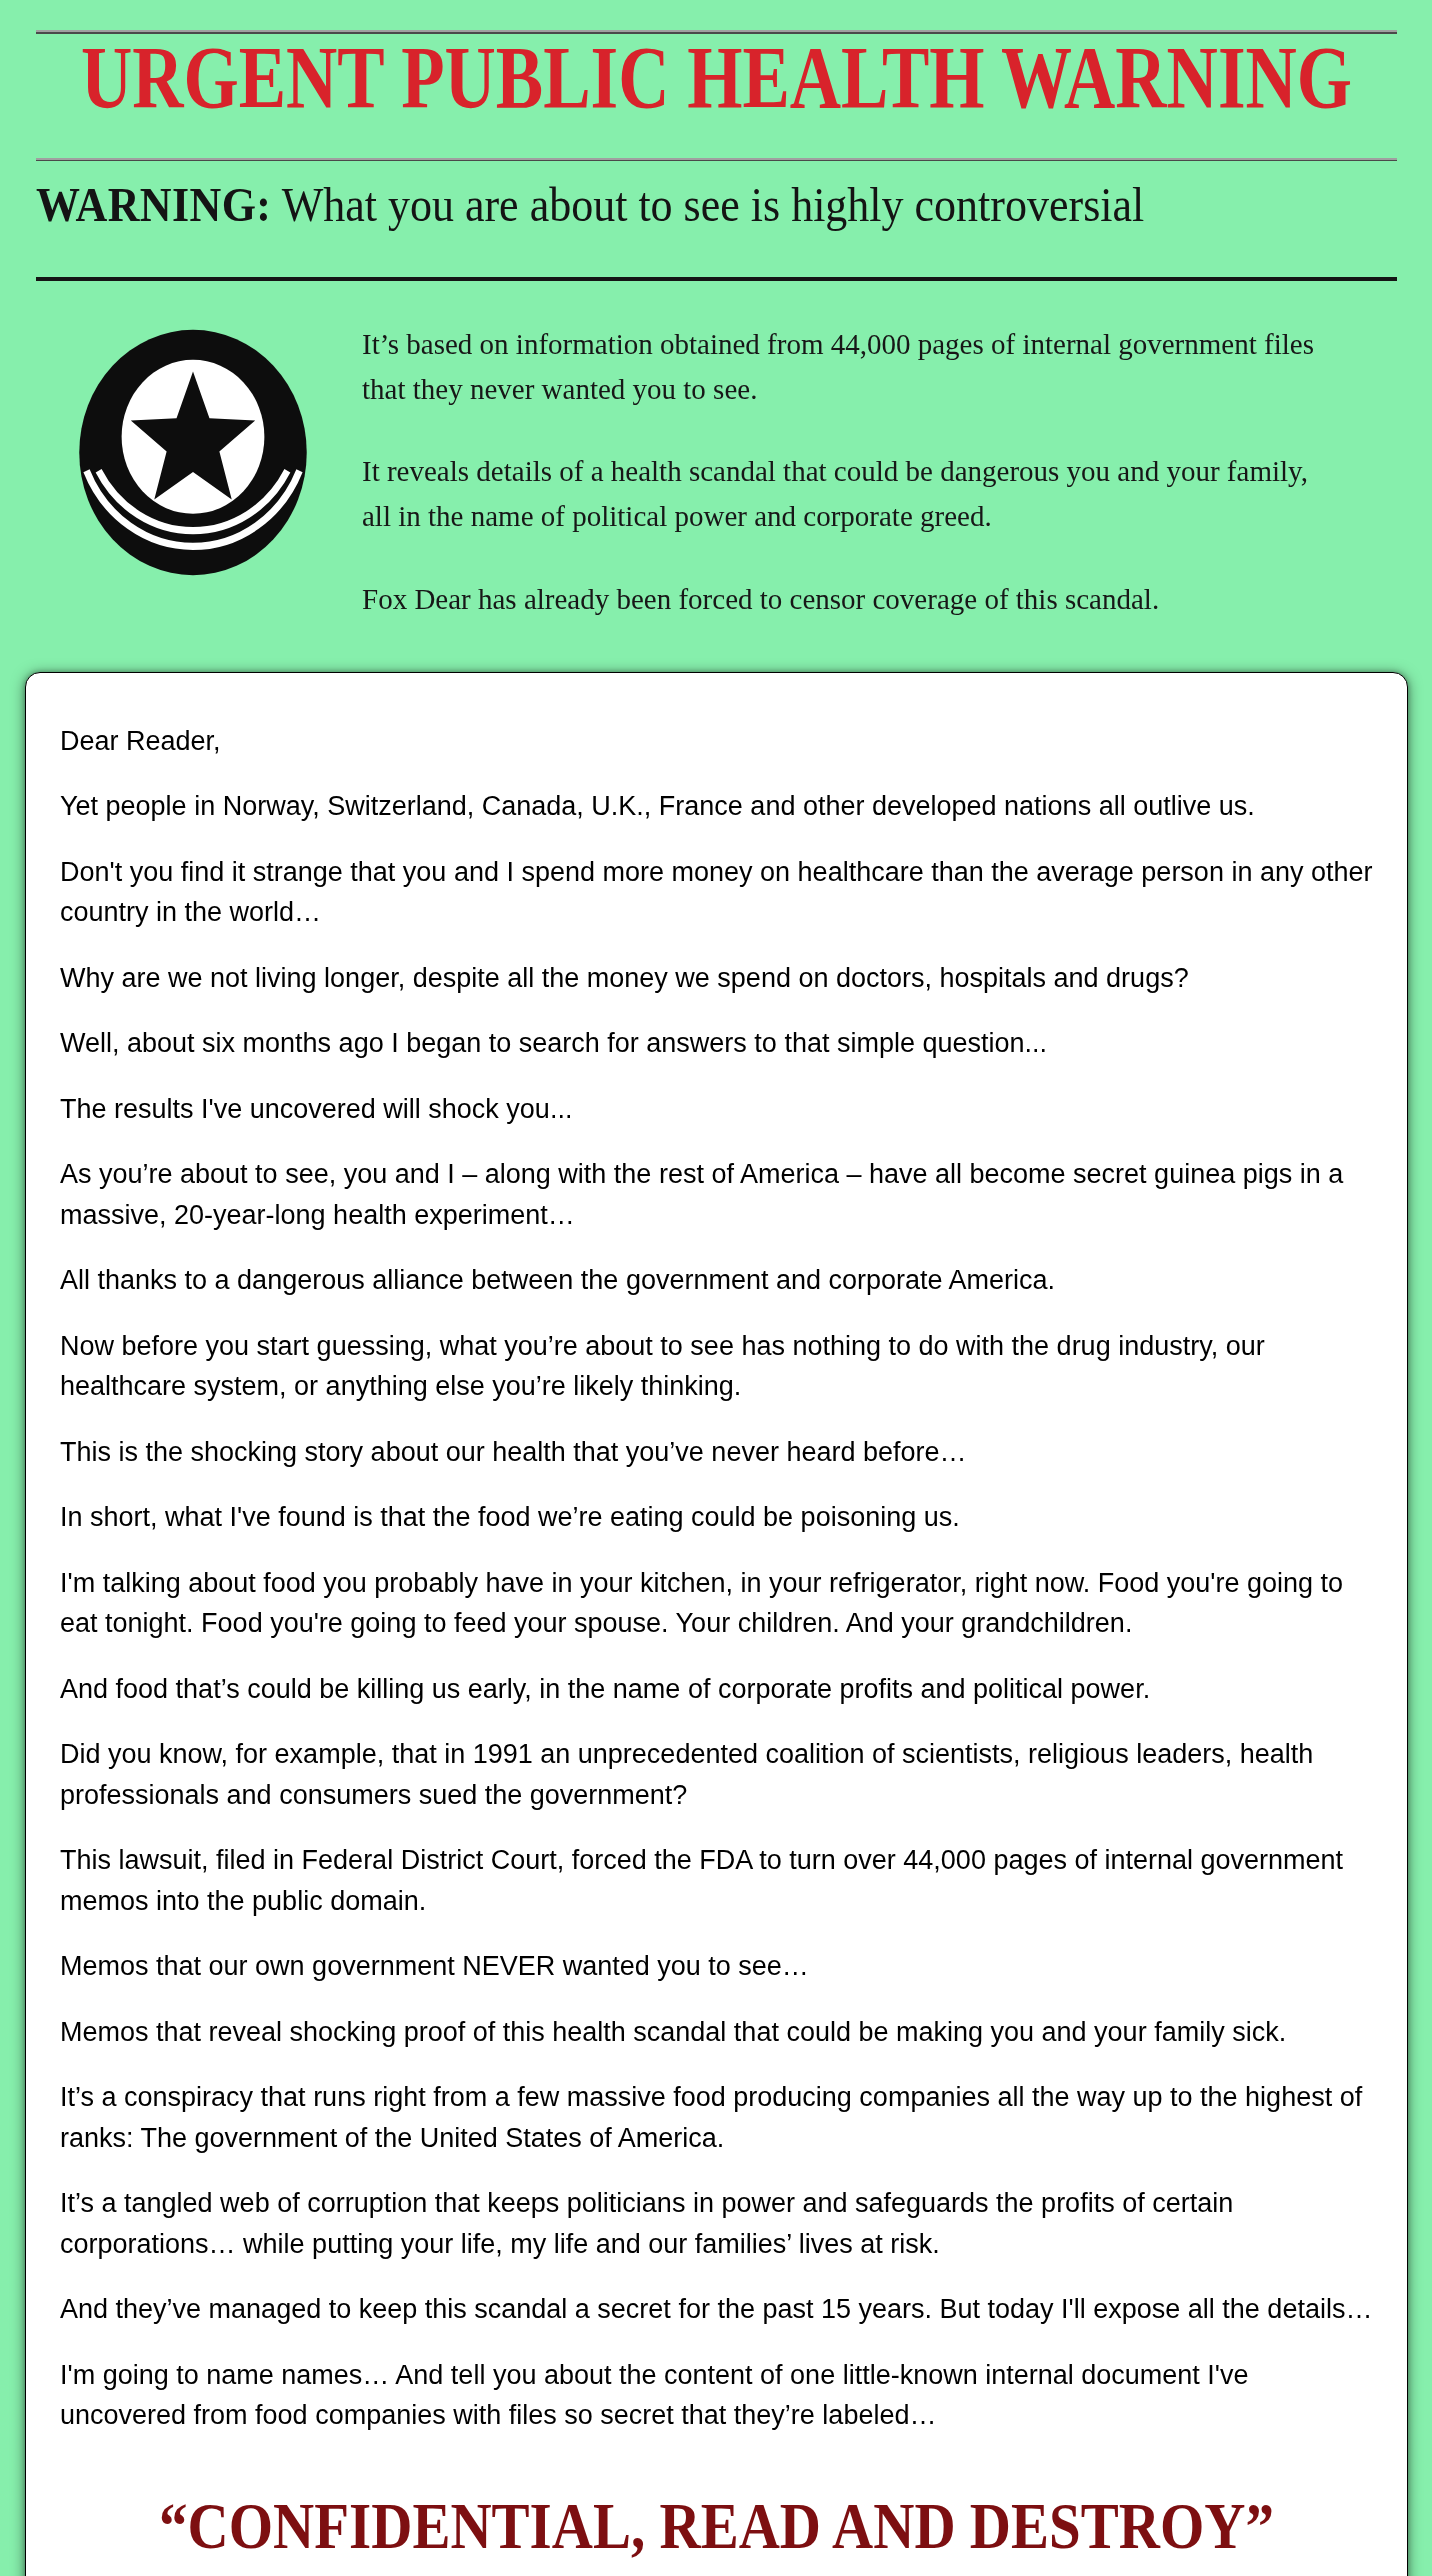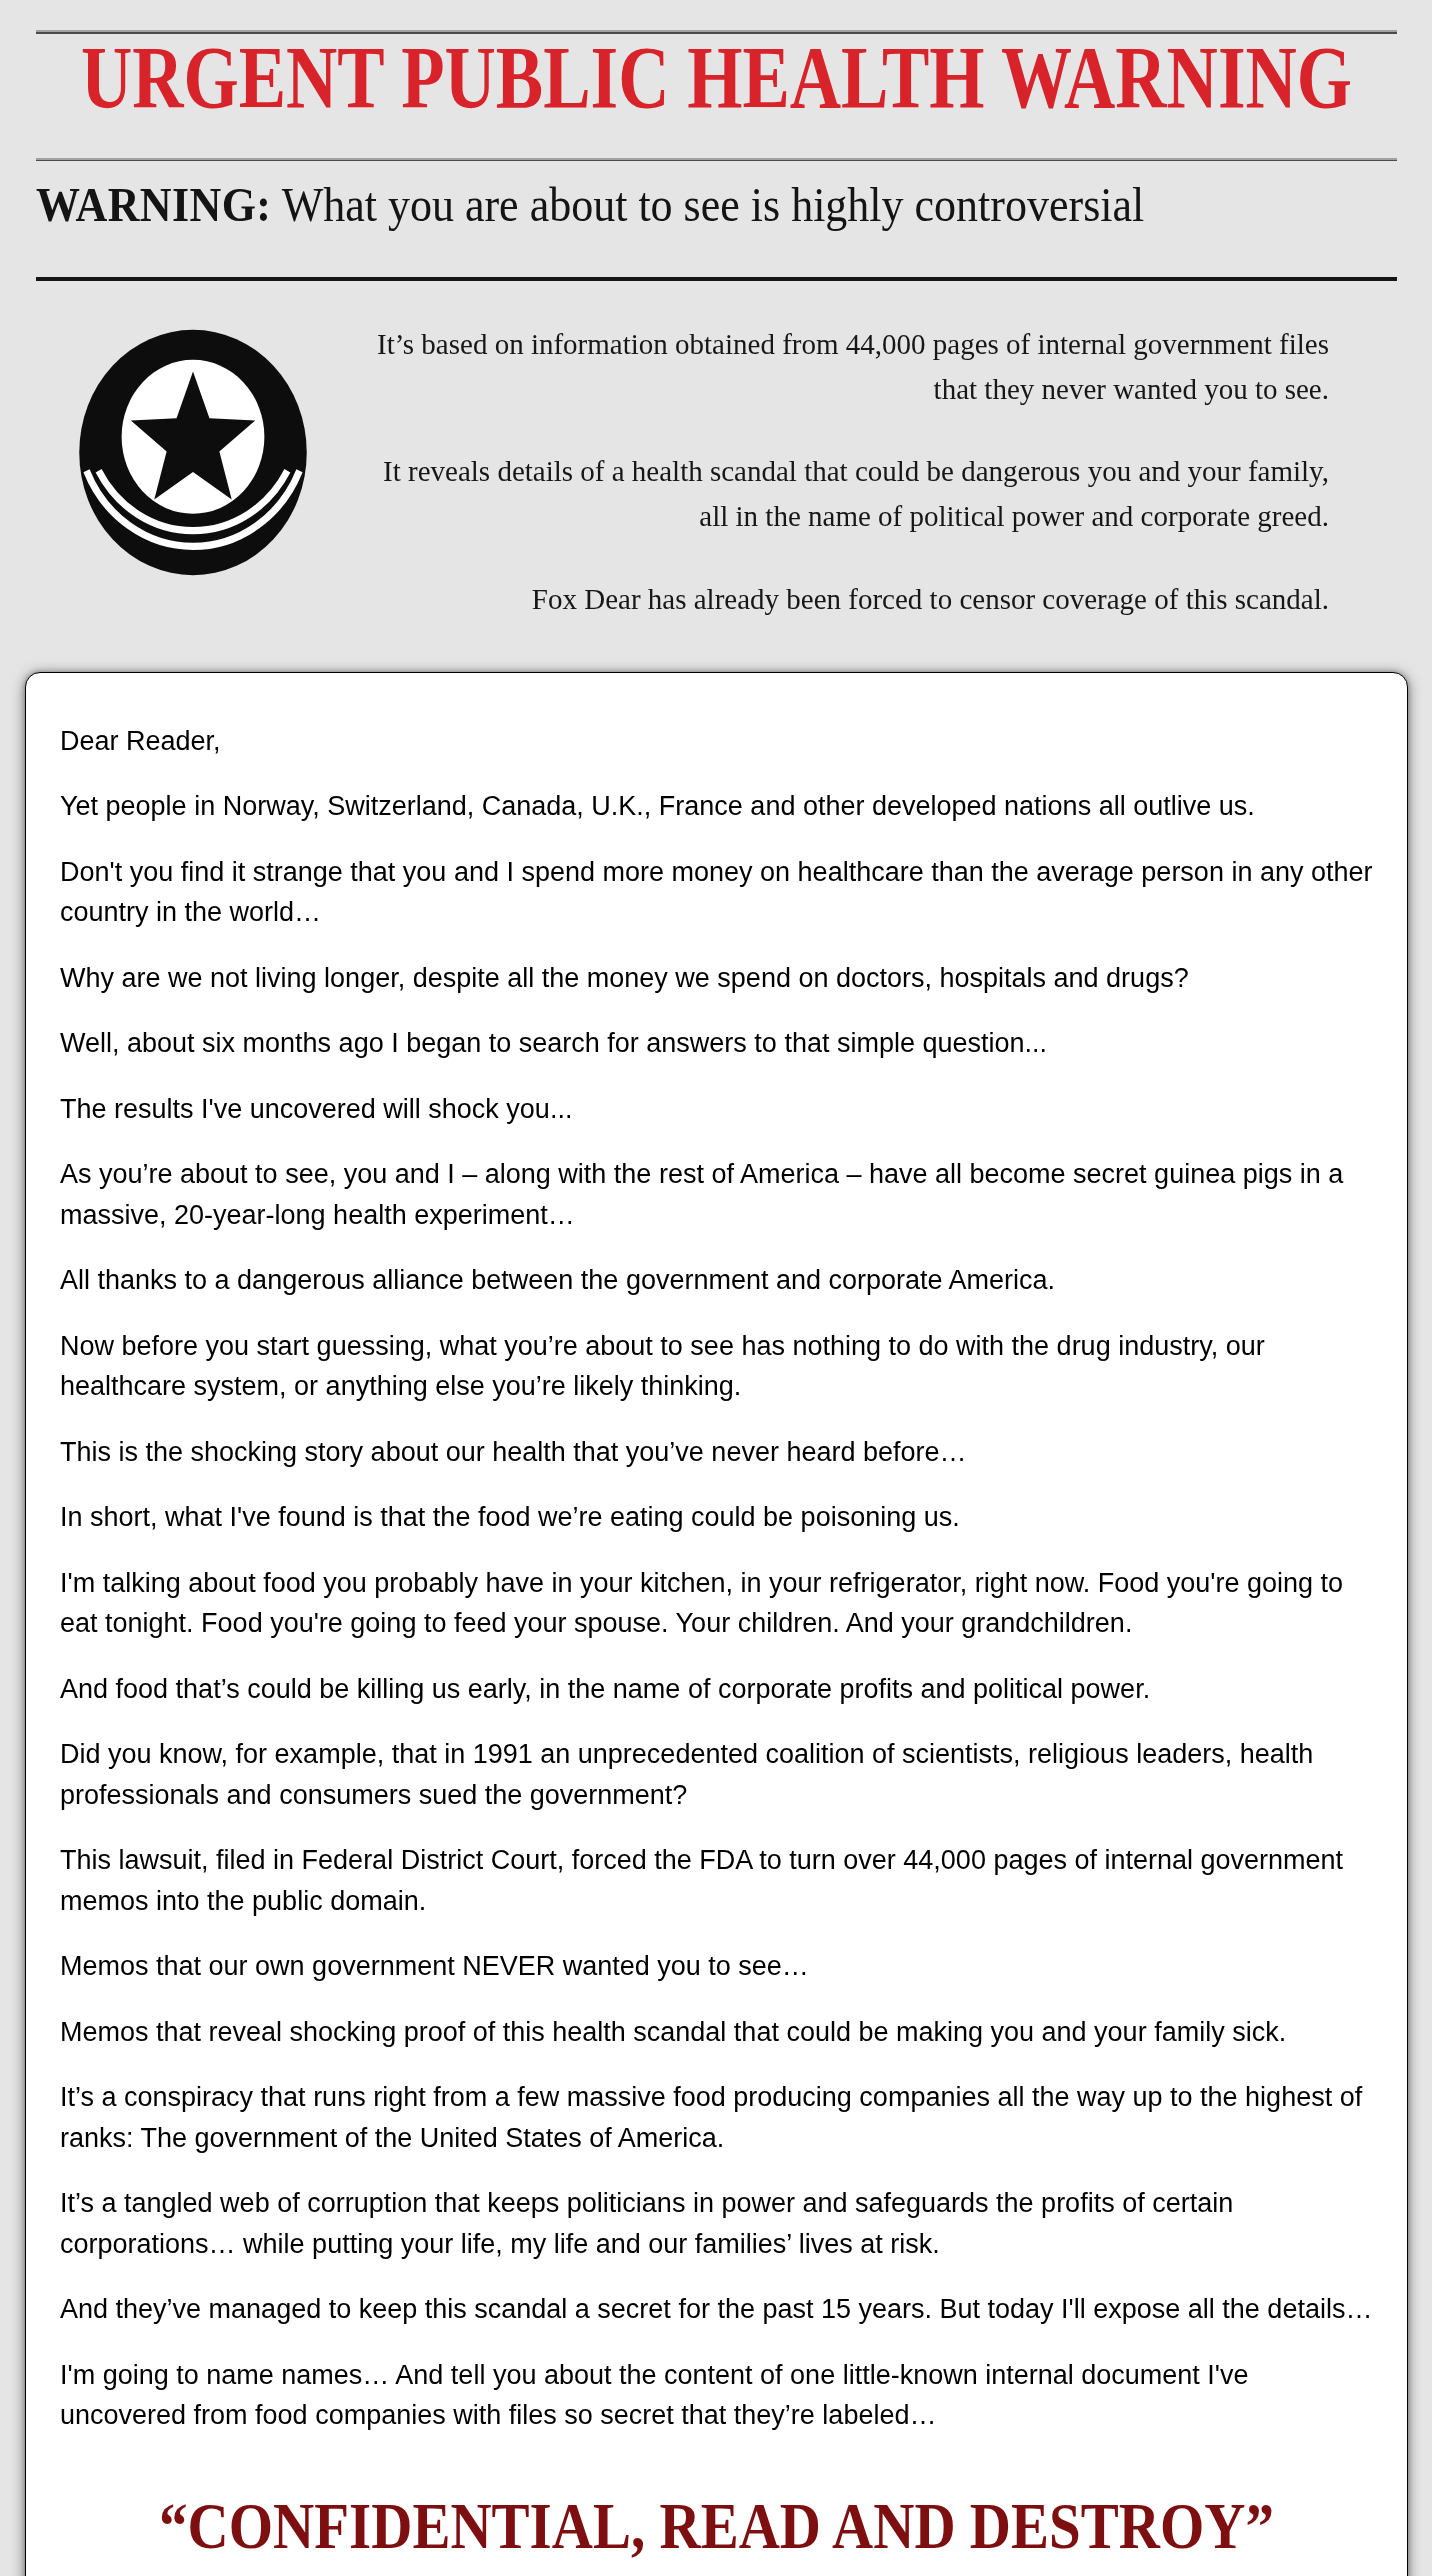--- a/index.html
+++ b/index.html
@@ -1,21 +1,21 @@
 <!DOCTYPE html>
 <html style="font-size:14.3px"><head>
 <meta charset="utf-8">
 <style>
   html, body { margin: 0; padding: 0; background: #ffffff; }
   .page {
     position: relative;
     width: 1433px;
     height: 2576px;
     overflow: hidden;
-    background: #e5e5e5;
+    background: #86efac;
     font-family: "Liberation Serif", serif;
   }
   
   .rule { height: 3.6px; margin: 0 36px; }
   .rule-gray  { background: linear-gradient(#a0a0a0 0 55%, #4a4a4a 55% 100%); }
   .rule-black { background: #151515; }
   .rule-top { margin-top: 30px; }
 
   
   .headline-wrap { text-align: center; margin: 5.4px 36px 0; height: 115px; }
@@ -51,21 +51,20 @@
     align-items: flex-start;
     margin: 41px 54px 0 72px;
   }
   .badge { flex: 0 0 242px; width: 242px; height: 261px; }
   .intro-text {
     margin-left: 48px;
     width: 967px;
     font-size: 29px;
     line-height: 1.56;
     color: #171717;
-    text-align: right;
   }
   .intro-text p { margin: 0 0 37px; }
   .intro-text p:last-child { margin-bottom: 0; }
 
   
   .letter-box {
     margin: 50px 25px 0;
     border: 1.8px solid #000;
     border-radius: 15px;
     background: #fff;

